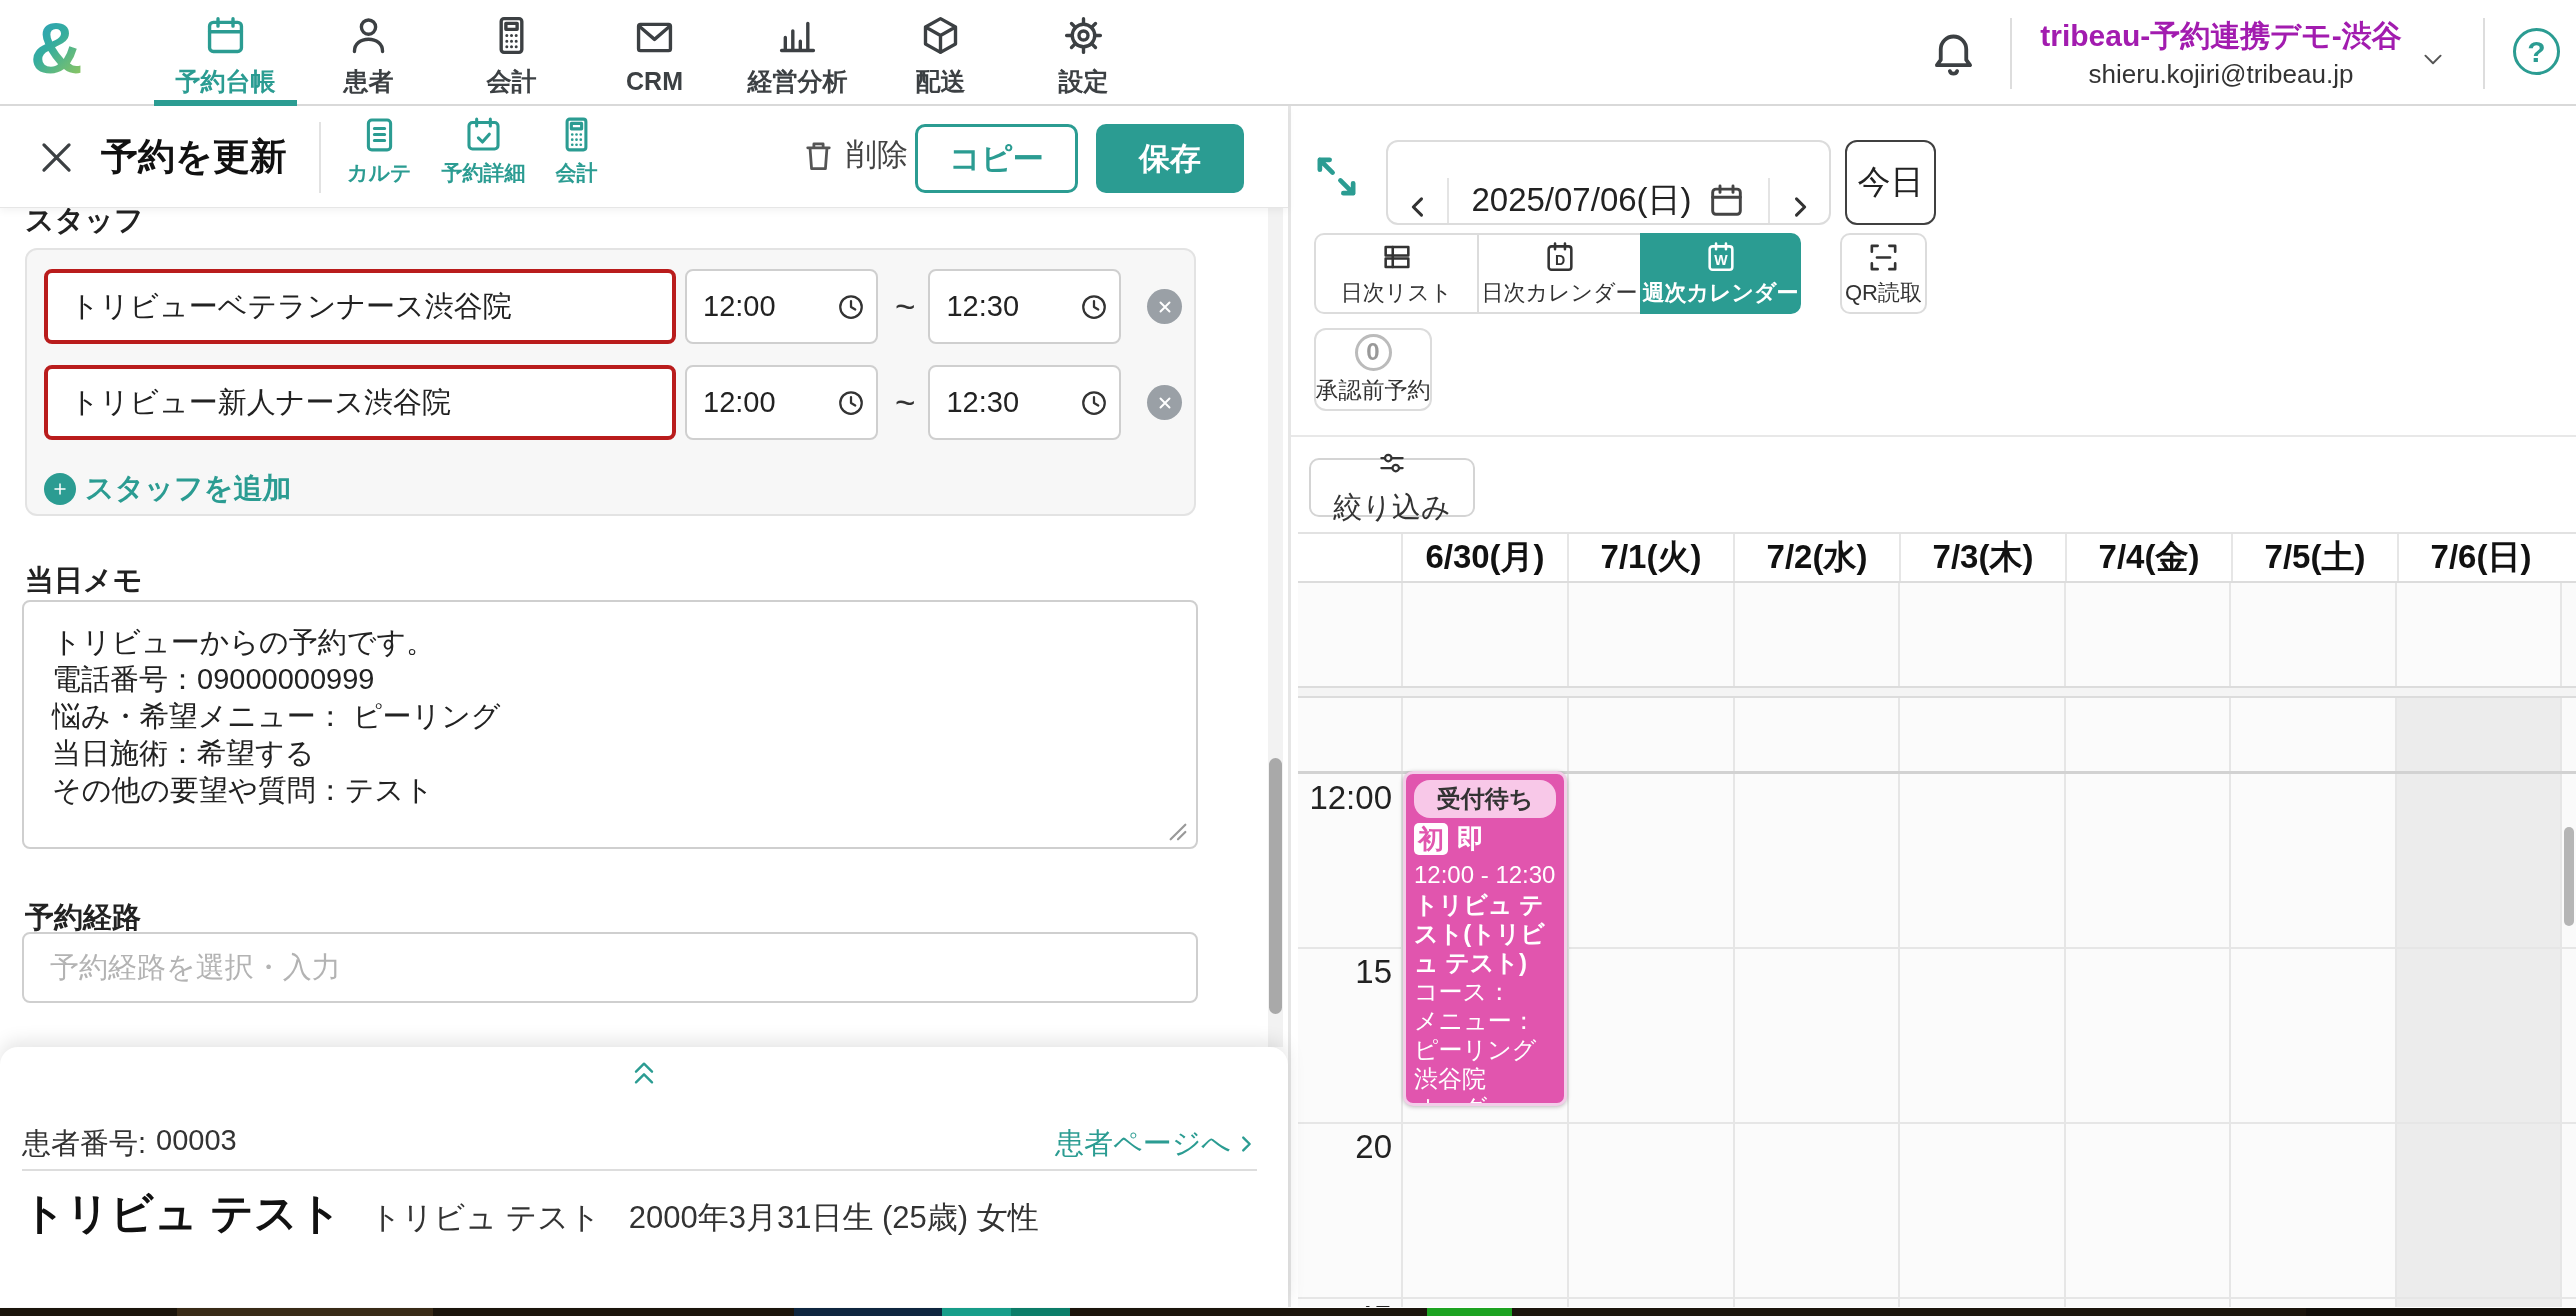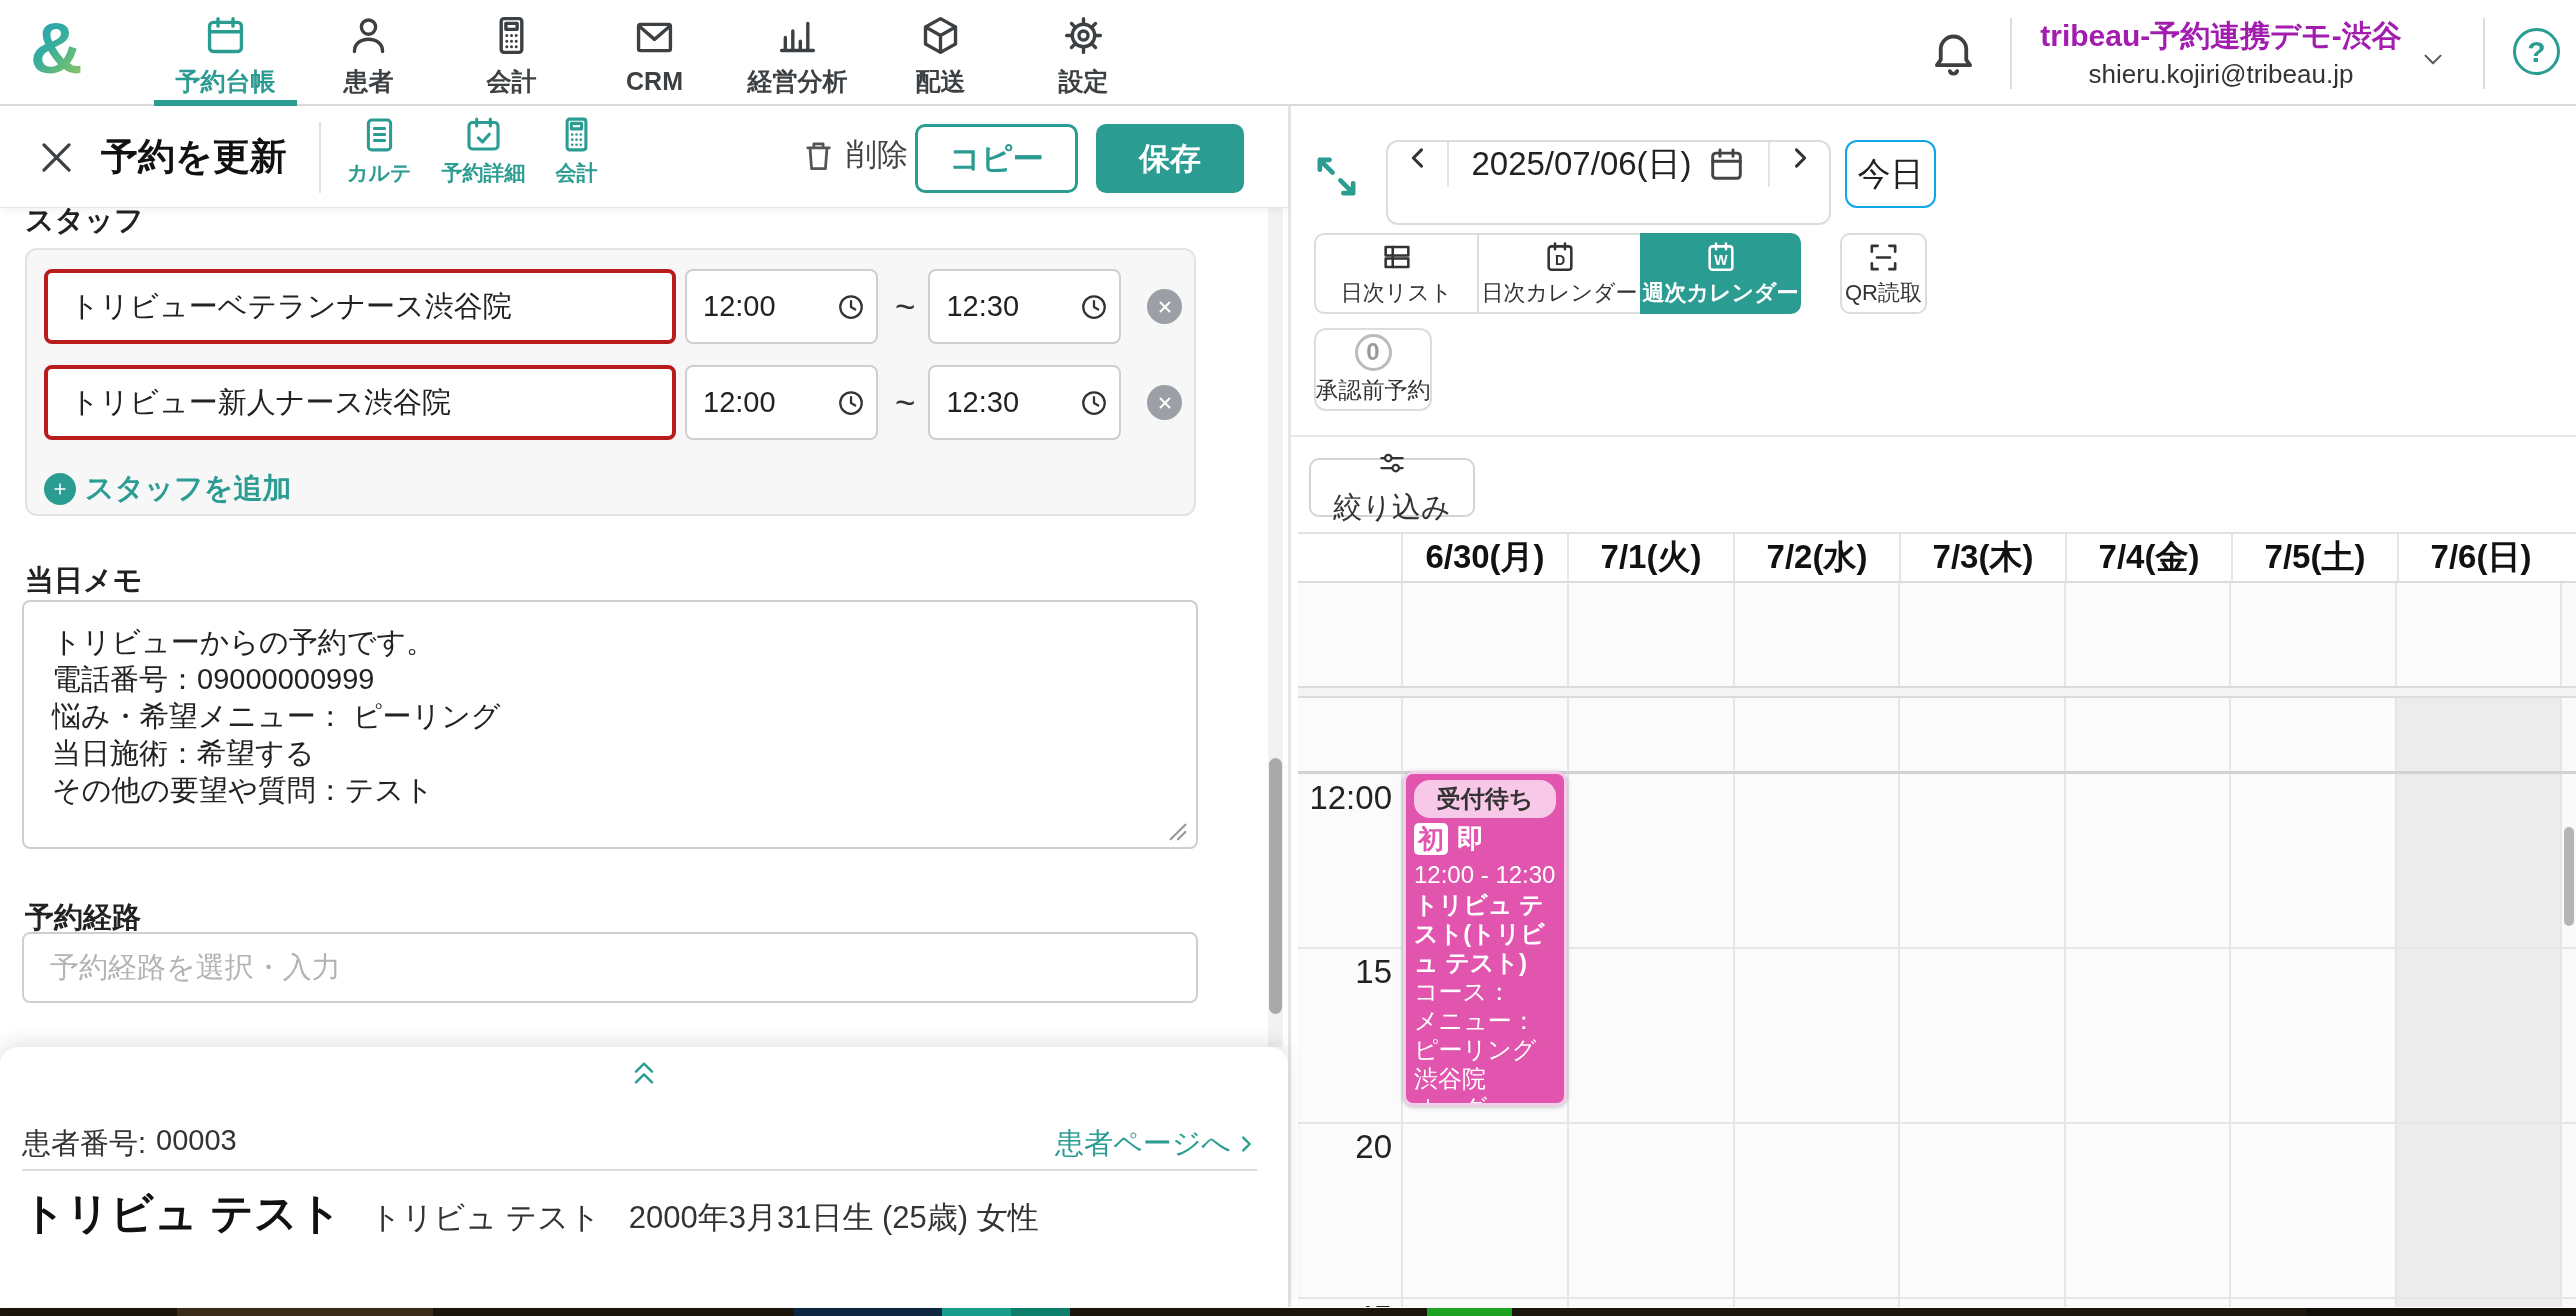--- a/index.html
+++ b/index.html
@@ -109,28 +109,28 @@
   .p-name{font-size:43px;font-weight:bold;color:#111;white-space:nowrap;}
   .p-kana{font-size:31px;color:#333;white-space:nowrap;}
   .p-meta{font-size:31px;color:#333;white-space:nowrap;}
 
   
   #right-panel{position:absolute;left:1291px;top:106px;width:1285px;height:1201px;background:#fff;
                overflow:hidden;}
   .expand-btn{position:absolute;left:22px;top:47px;width:47px;height:47px;color:var(--accent);}
   .expand-btn svg{stroke-width:2.4;}
   .date-nav{position:absolute;left:95px;top:34px;width:445px;height:85px;border:2px solid #dcdcdc;
-            border-radius:12px;background:#fff;display:flex;align-items:flex-start;overflow:hidden;}
+            border-radius:12px;background:#fff;display:flex;align-items:flex-end;overflow:hidden;}
   .dn-btn{width:59px;display:flex;align-items:center;justify-content:center;color:#333;}
   .dn-btn svg{width:28px;height:32px;stroke-width:2.6;}
   .dn-date{flex:1;display:flex;align-items:center;justify-content:center;gap:15px;
            border-left:2px solid #e4e4e4;border-right:2px solid #e4e4e4;color:#222;font-size:33px;
            white-space:nowrap;}
   .dn-date svg{width:39px;height:39px;color:#444;}
-  .today-btn{position:absolute;left:554px;top:34px;width:91px;height:68px;border:2px solid #0ea5e9;
+  .today-btn{position:absolute;left:554px;top:34px;width:91px;height:85px;border:2px solid #404040;
              border-radius:12px;background:#fff;color:#222;font-size:33px;display:flex;
              align-items:center;justify-content:center;white-space:nowrap;}
   .views{position:absolute;left:23px;top:127px;display:flex;}
   .view-btn{width:165px;height:81px;background:#fff;border:2px solid #dcdcdc;display:flex;
             flex-direction:column;align-items:center;justify-content:center;gap:4px;color:#333;
             margin-left:-2px;}
   .view-btn:first-child{margin-left:0;border-radius:10px 0 0 10px;}
   .view-btn.last{border-radius:0 10px 10px 0;width:161px;}
   .view-btn svg{width:34px;height:34px;}
   .view-btn .vlbl{font-size:22px;white-space:nowrap;}

